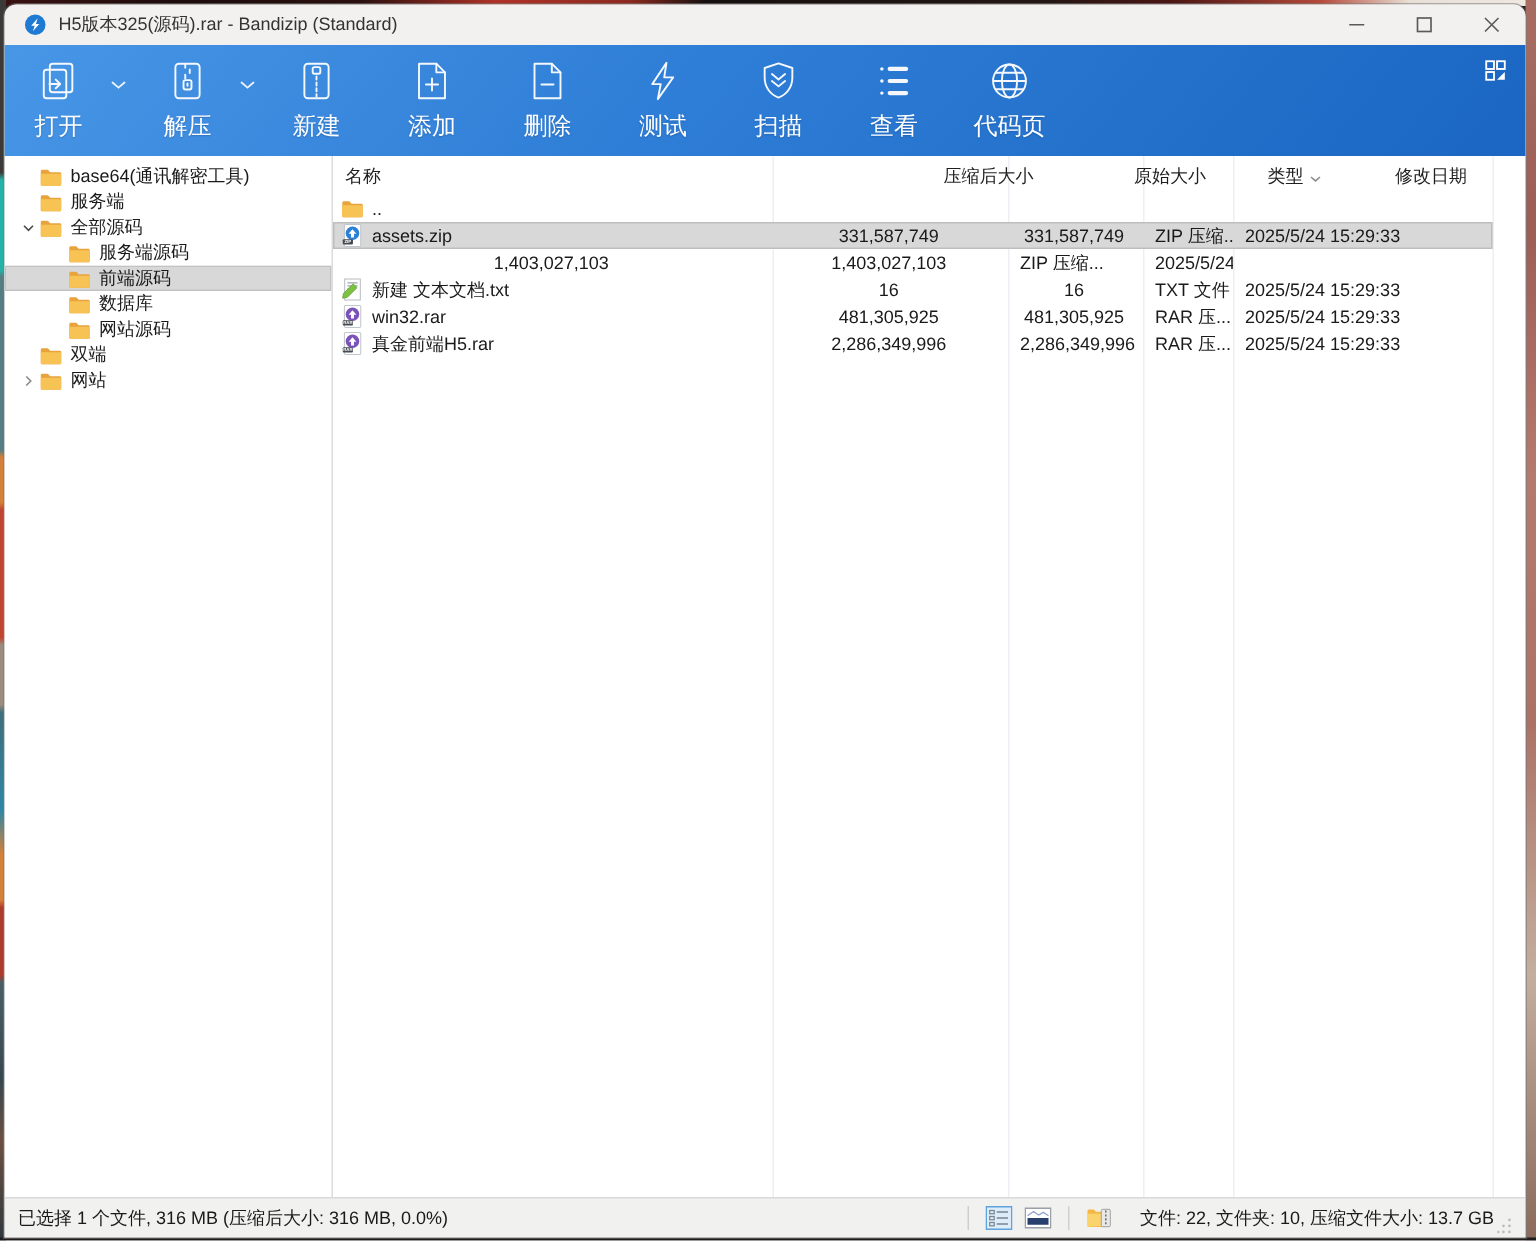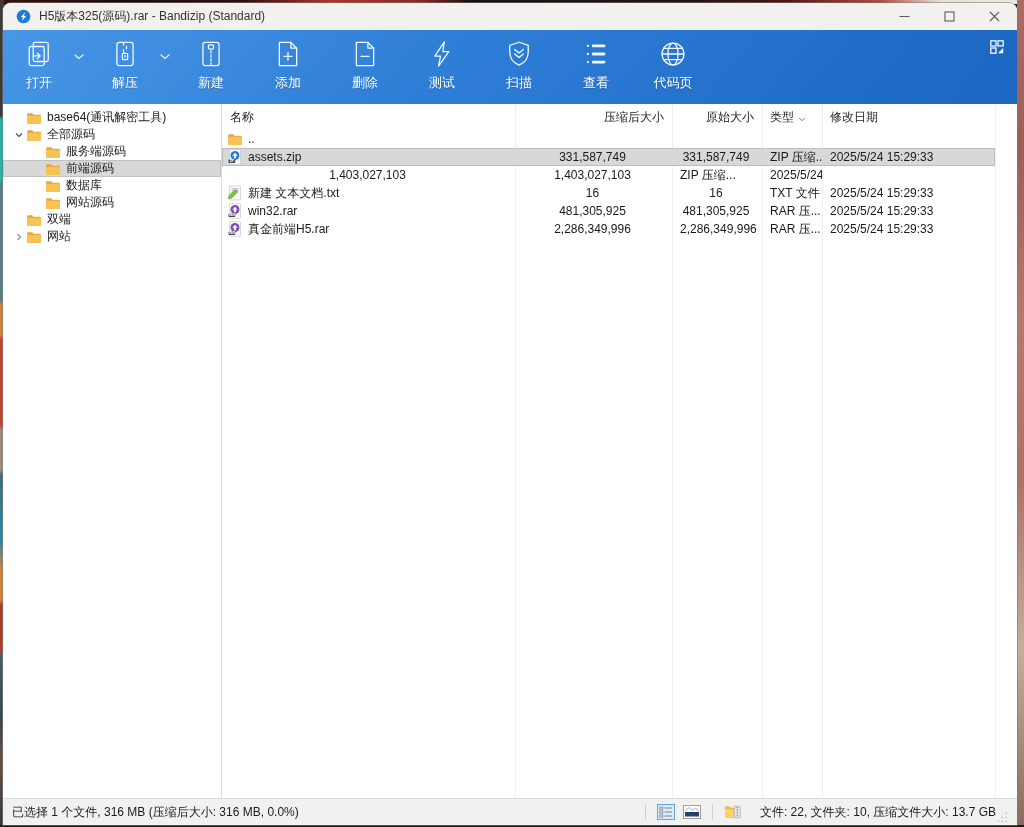--- a/index.html
+++ b/index.html
@@ -34,21 +34,21 @@
   .menubar { height:18px; background:#fbfbfa; display:flex; align-items:center; padding-left:6px; flex:0 0 auto; }
   .menu-item { padding:0 9px; height:18px; line-height:18px; font-size:12px; color:#1a1a1a; }
 
   
   .toolbar { height:74px; flex:0 0 auto; position:relative;
     background:linear-gradient(130deg,#4896e6 0%,#2e7dd6 45%,#1a66c2 100%);
     display:flex; align-items:flex-start; padding:7px 0 0 6px; }
   .tb-btn { width:60px; display:flex; flex-direction:column; align-items:center; color:#fff; }
   .tb-btn .tb-ic { width:32px; height:34px; display:flex; align-items:center; justify-content:center; opacity:.95; }
   .tb-btn .tb-ic svg { width:30px; height:30px; }
-  .tb-label { font-size:13px; margin-top:3px; white-space:nowrap; text-shadow:0 1px 1px rgba(0,40,90,.25); }
+  .tb-label { font-size:16px; margin-top:3px; white-space:nowrap; text-shadow:0 1px 1px rgba(0,40,90,.25); }
   .tb-chevron { width:20px; height:40px; display:flex; align-items:center; justify-content:center; margin-right:6px; opacity:.9; }
   .tb-gap { width:17px; }
   .tb-customize { position:absolute; right:11px; top:8px; width:18px; height:18px; }
 
   
   .main { flex:1; display:flex; background:#fff; overflow:hidden; }
   .tree { width:218px; flex:0 0 auto; padding-top:5px; overflow:hidden; }
   .tree-item { height:17px; display:flex; align-items:center; white-space:nowrap; position:relative; }
   .tree-item.selected { background:#d8d8d8; box-shadow:inset 0 0 0 1px #c2c2c2; }
   .tree-indent { flex:0 0 auto; height:1px; }
@@ -57,21 +57,21 @@
   .tree-ico { width:16px; height:16px; flex:0 0 auto; display:inline-flex; }
   .tree-ico svg { width:16px; height:16px; }
   .tree-label { margin-left:5px; font-size:12px; }
   .splitter { width:1px; background:#dcdcdc; flex:0 0 auto; }
 
   
   .list { flex:1; position:relative; overflow:hidden; }
   .col-lines { position:absolute; top:0; bottom:0; left:0; right:0; pointer-events:none; }
   .col-line { position:absolute; top:0; bottom:0; width:1px; background:#eceff3; }
   .list-header { height:26px; display:grid; grid-template-columns:293px 157px 90px 60px 173px 1fr;
-    align-items:center; color:#1f1f1f; position:relative; }
+    align-items:center; color:#1f1f1f; position:relative;gap:25px; }
   .hcell { padding:0 8px; white-space:nowrap; overflow:hidden; }
   .hcell.r { text-align:right; }
   .sort-caret { position:absolute; top:2px; left:36px; color:#7a7a7a; }
   .sort-caret svg { width:8px; height:5px; }
   .hcell.type-col { position:relative; }
   .lrow { height:18px; display:grid; grid-template-columns:293px 157px 90px 60px 173px 1fr;
     align-items:center; position:relative; }
   .lrow .hl { position:absolute; left:0; top:0; width:773px; height:18px; display:none; }
   .lrow.selected .hl { display:block; background:#d8d8d8; box-shadow:inset 0 0 0 1px #bdbdbd; }
   .cell { position:relative; padding:0 8px; white-space:nowrap; overflow:hidden; }
@@ -255,20 +255,30 @@
       <div class="tree">
           <div class="tree-item">
             <span class="tree-indent" style="width:23px"></span>
             <span class="tree-ico">
               <svg viewBox="0 0 16 16">
                 <path d="M1.2 4.1c0-.5.4-.9.9-.9h3.5c.3 0 .6.1.8.4l1 1.2h6.5c.5 0 .9.4.9.9v7.3c0 .5-.4.9-.9.9H2.1c-.5 0-.9-.4-.9-.9z" fill="#e8a33d"></path>
                 <path d="M1.2 5.8h13.6v7.2c0 .5-.4.9-.9.9H2.1c-.5 0-.9-.4-.9-.9z" fill="#f8c355"></path>
               </svg>
             </span>
             <span class="tree-label">base64(通讯解密工具)</span>
+          </div>
+          <div class="tree-item">
+            <span class="tree-indent" style="width:23px"></span>
+            <span class="tree-ico">
+              <svg viewBox="0 0 16 16">
+                <path d="M1.2 4.1c0-.5.4-.9.9-.9h3.5c.3 0 .6.1.8.4l1 1.2h6.5c.5 0 .9.4.9.9v7.3c0 .5-.4.9-.9.9H2.1c-.5 0-.9-.4-.9-.9z" fill="#e8a33d"></path>
+                <path d="M1.2 5.8h13.6v7.2c0 .5-.4.9-.9.9H2.1c-.5 0-.9-.4-.9-.9z" fill="#f8c355"></path>
+              </svg>
+            </span>
+            <span class="tree-label">服务端</span>
           </div>
           <div class="tree-item">
             <span class="tree-indent" style="width:9px"></span>
             <span class="tree-exp">
               <svg viewBox="0 0 8 8" fill="none" stroke="#4a4a4a" stroke-width="1.1">
                 <path d="M1 2.5l3 3 3-3"></path>
               </svg>
             </span>
             <span class="tree-ico">
               <svg viewBox="0 0 16 16">

